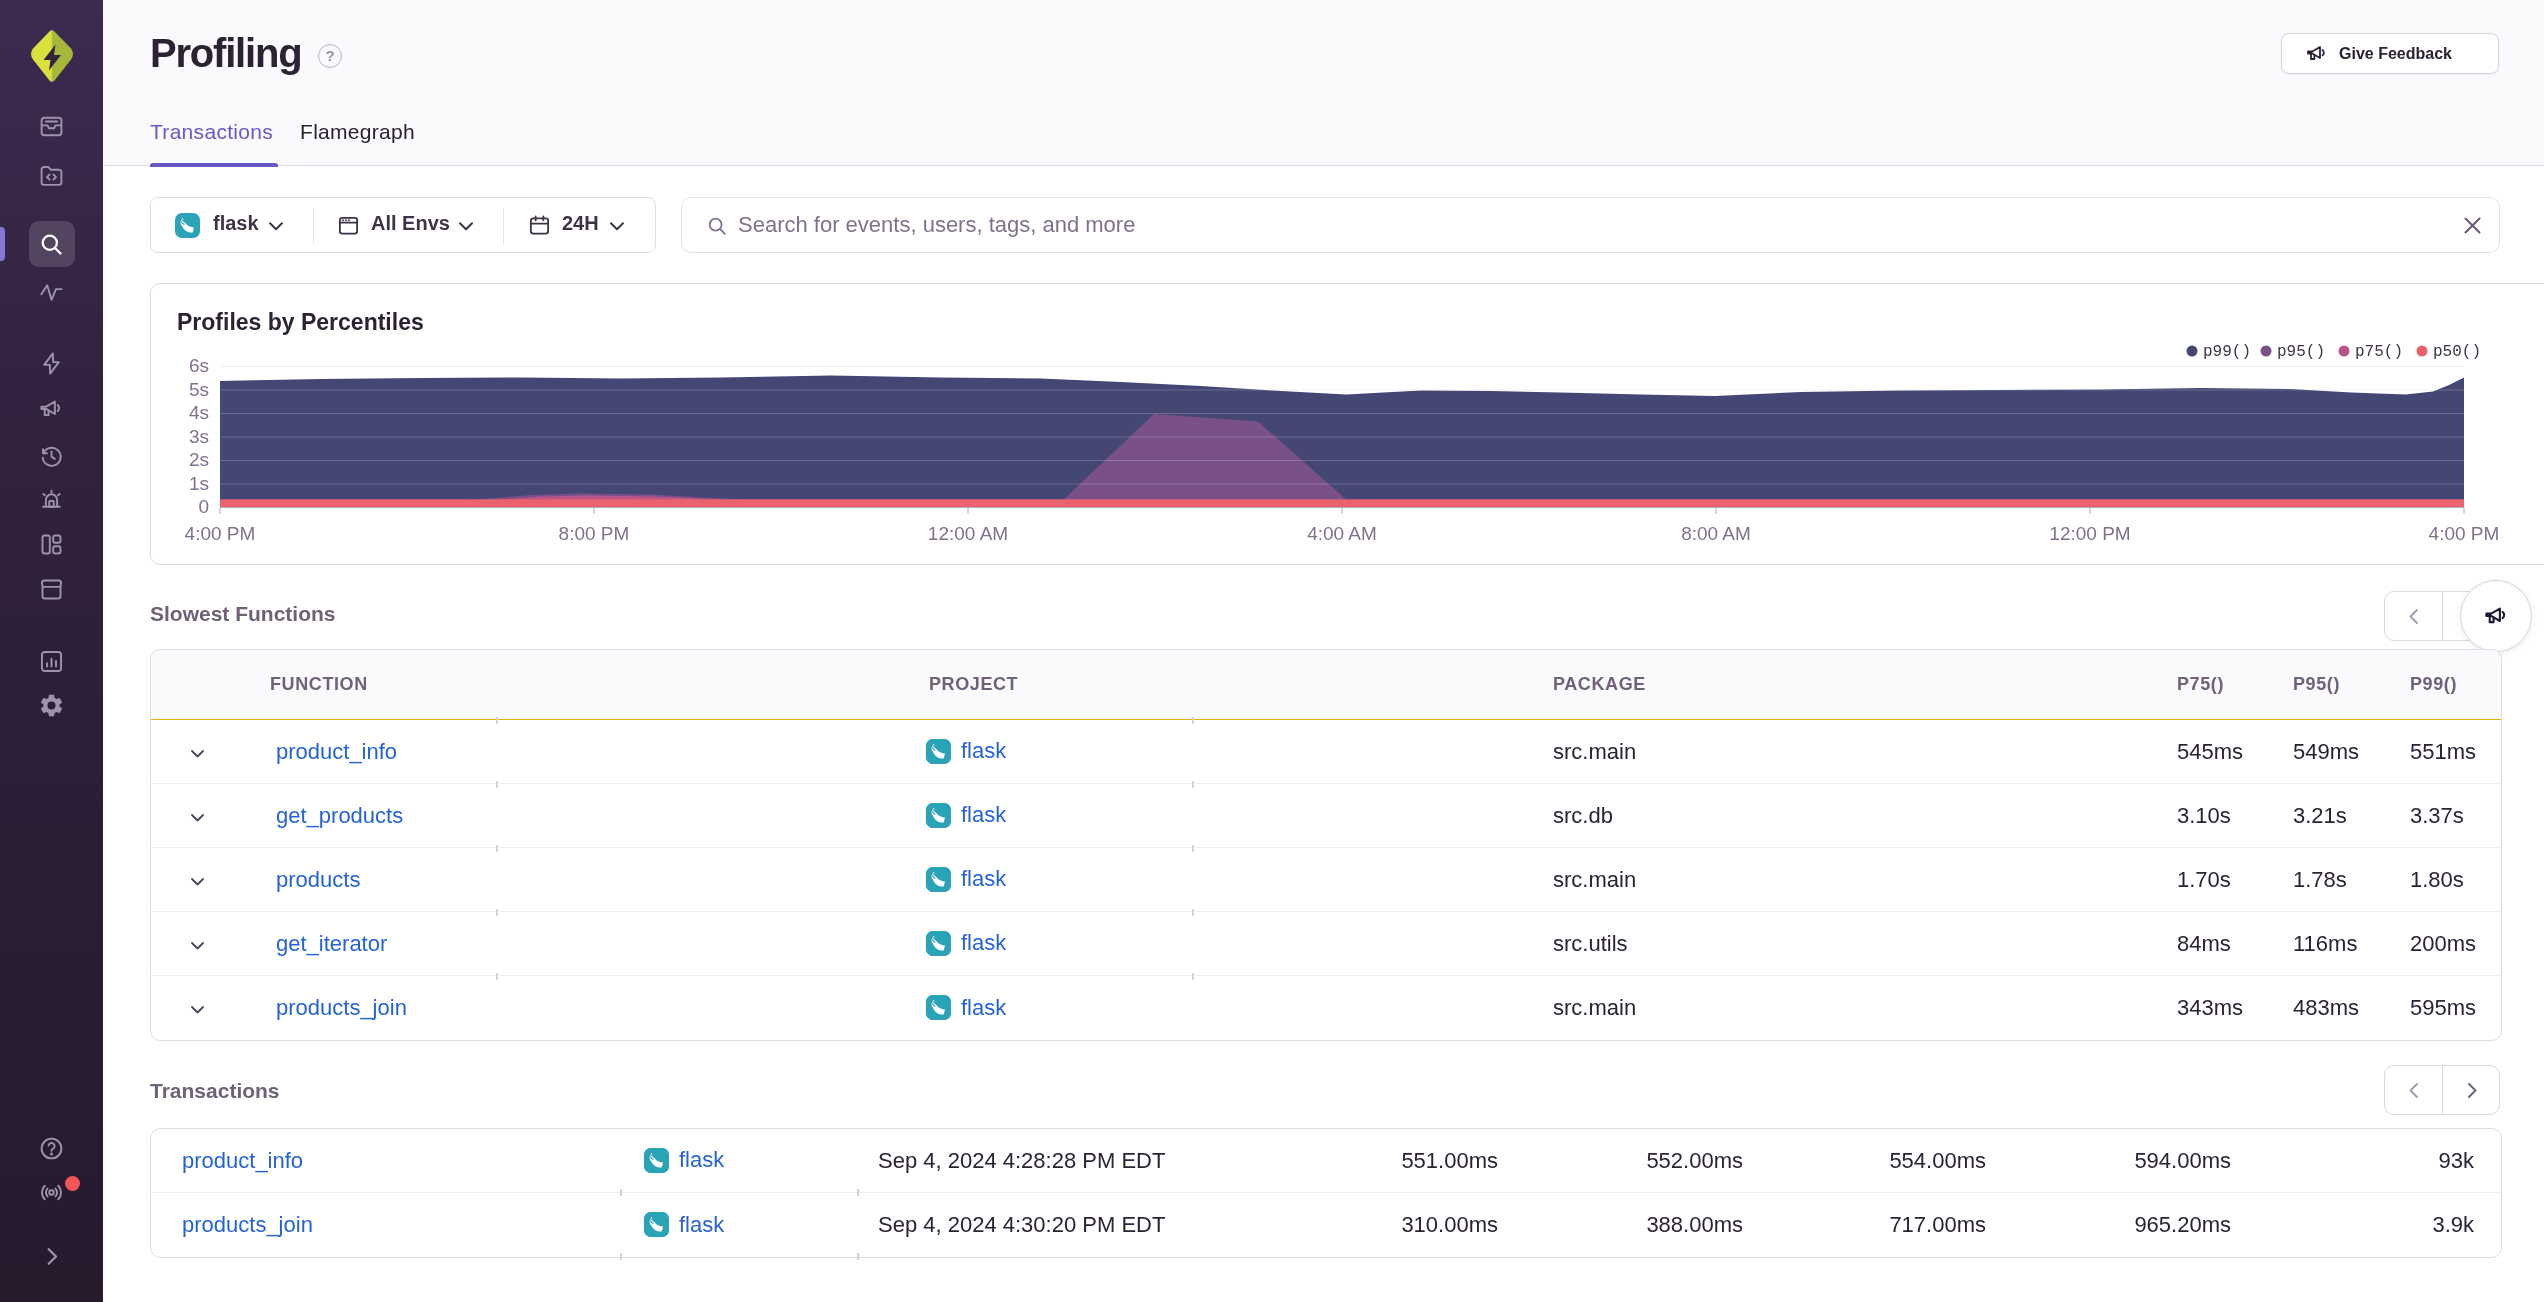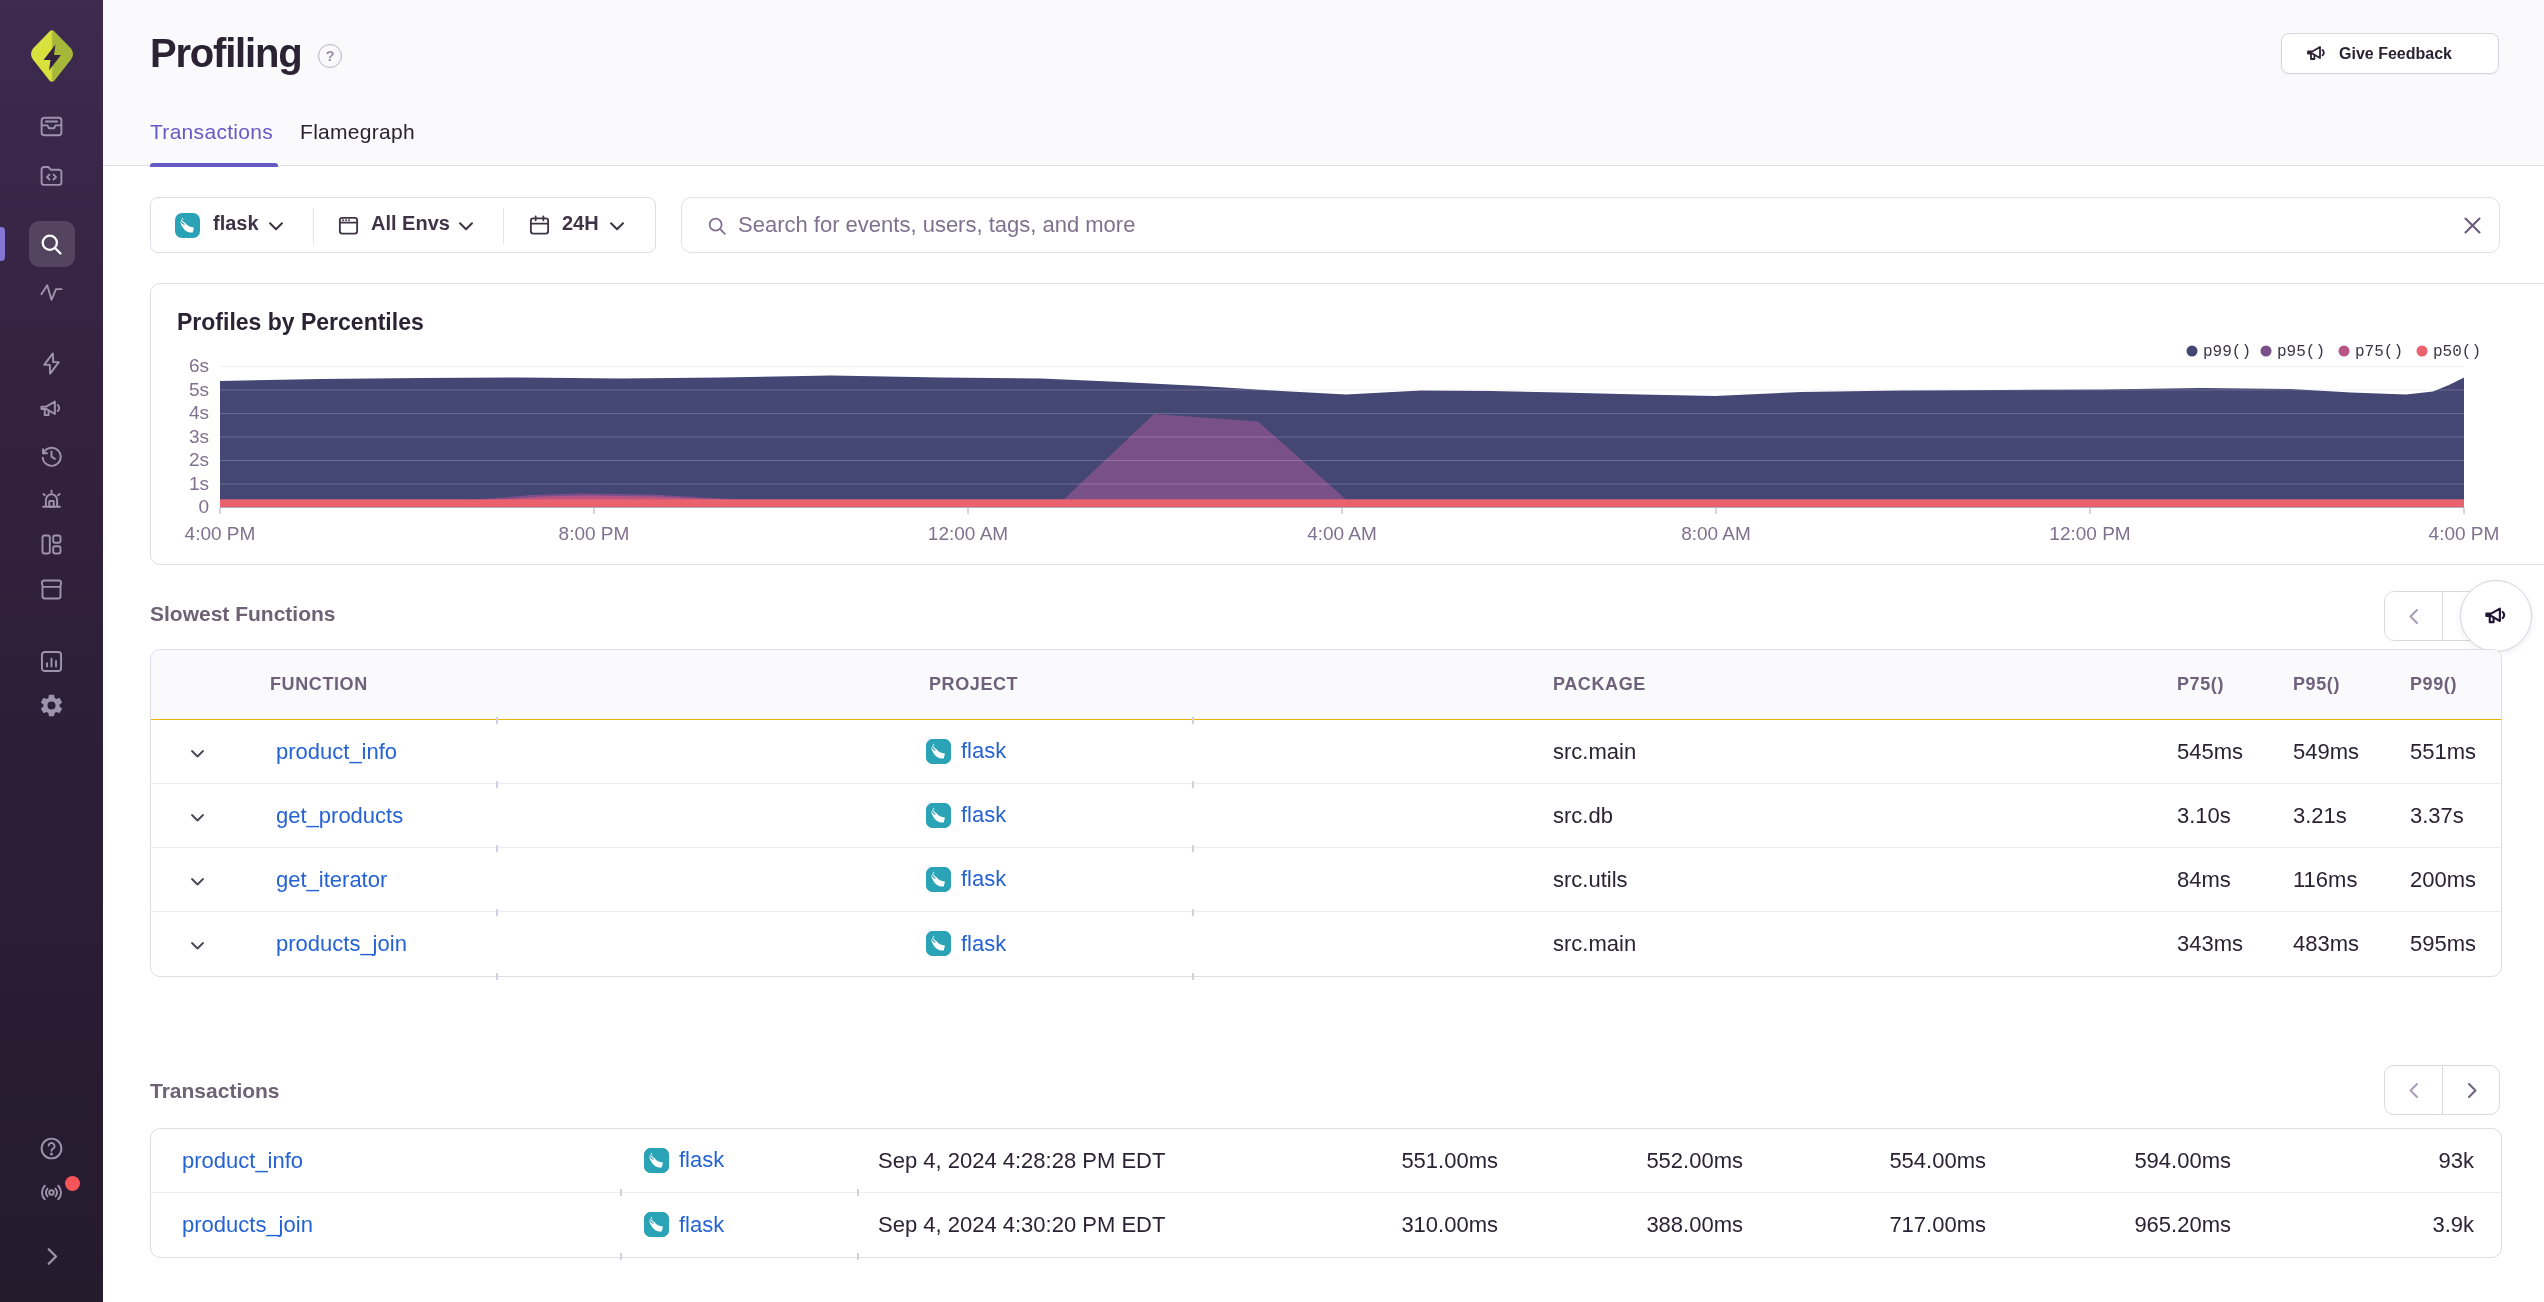--- a/index.html
+++ b/index.html
@@ -397,20 +397,35 @@
             </svg></span><a class="lnk">flask</a></td>
     <td>src.db</td>
         <td class="num">3.10s</td>
         <td class="num">3.21s</td>
         <td class="num">3.37s</td>
   </tr>
   <tr style="height:64px">
     <td style="padding-left:39px"><svg width="15" height="10" viewBox="0 0 15 10" fill="none" stroke="#4d4358" stroke-width="1.8" stroke-linecap="round" stroke-linejoin="round">
             <path d="M2 2 L7.5 7.5 L13 2"></path>
           </svg></td>
+    <td style="padding-left:6px"><a class="lnk">products</a></td>
+    <td><span class="flasktag"><svg width="25" height="25" viewBox="0 0 25 25">
+              <rect width="25" height="25" rx="7" fill="#2ba3b7"></rect>
+              <path d="M7.6 4.6 C8.3 7.5 9.7 10.1 12.2 12 C14 13.4 16.3 14.2 19 14.4 L17.7 19.6 C11.8 19.9 7.6 16.5 5.3 9.3 Z" fill="#fff"></path>
+              <path d="M6.6 6.6 L10.3 9.3 M5.9 8.7 L9.4 11.6" stroke="#2ba3b7" stroke-width="1.2"></path>
+            </svg></span><a class="lnk">flask</a></td>
+    <td>src.main</td>
+        <td class="num">1.70s</td>
+        <td class="num">1.78s</td>
+        <td class="num">1.80s</td>
+  </tr>
+  <tr style="height:64px">
+    <td style="padding-left:39px"><svg width="15" height="10" viewBox="0 0 15 10" fill="none" stroke="#4d4358" stroke-width="1.8" stroke-linecap="round" stroke-linejoin="round">
+            <path d="M2 2 L7.5 7.5 L13 2"></path>
+          </svg></td>
     <td style="padding-left:6px"><a class="lnk">get_iterator</a></td>
     <td><span class="flasktag"><svg width="25" height="25" viewBox="0 0 25 25">
               <rect width="25" height="25" rx="7" fill="#2ba3b7"></rect>
               <path d="M7.6 4.6 C8.3 7.5 9.7 10.1 12.2 12 C14 13.4 16.3 14.2 19 14.4 L17.7 19.6 C11.8 19.9 7.6 16.5 5.3 9.3 Z" fill="#fff"></path>
               <path d="M6.6 6.6 L10.3 9.3 M5.9 8.7 L9.4 11.6" stroke="#2ba3b7" stroke-width="1.2"></path>
             </svg></span><a class="lnk">flask</a></td>
     <td>src.utils</td>
         <td class="num">84ms</td>
         <td class="num">116ms</td>
         <td class="num">200ms</td>

